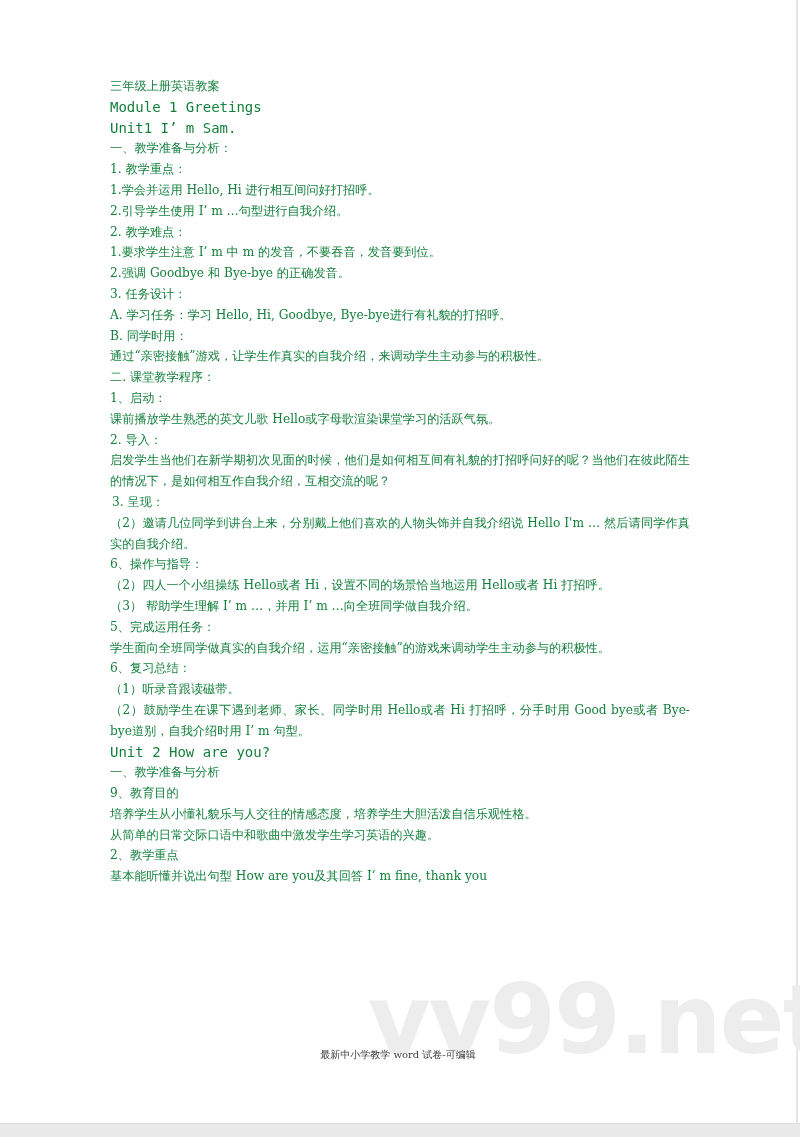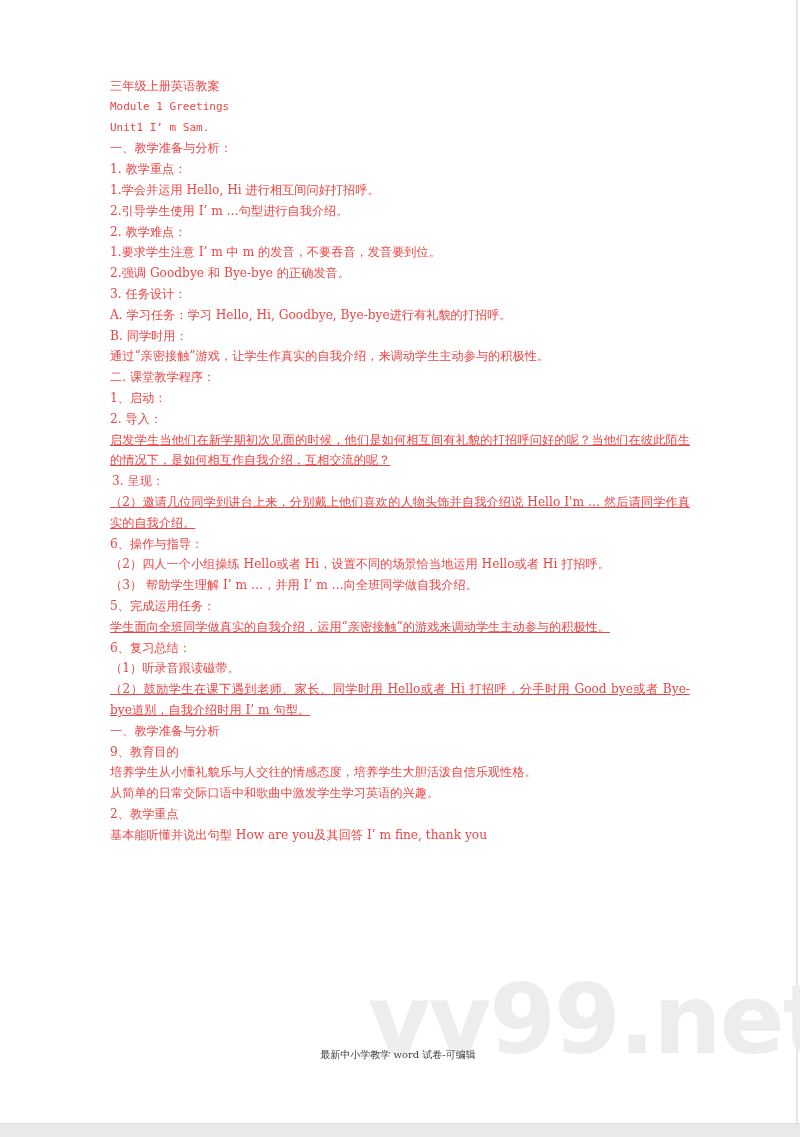--- a/index.html
+++ b/index.html
@@ -51,32 +51,31 @@
       left: 110px;
       top: 76px;
       width: 580px;
       z-index: 1;
     }
     .line {
       font-size: 12.2px;
       line-height: 20.8px;
       height: 20.8px;
       white-space: nowrap;
-      color: #ef4444;
+      color: #15803d;
     }
     .line.wrap {
       white-space: normal;
       height: auto;
       text-align: justify;
-      text-decoration: underline;
     }
     .line.indent-xs { padding-left: 2px; }
     .mono {
       font-family: "DejaVu Sans Mono", "Liberation Mono", monospace;
-      font-size: 11px;
+      font-size: 14px;
     }
     .footer {
       position: absolute;
       left: 0;
       width: 796px;
       top: 1048px;
       text-align: center;
       font-size: 10px;
       color: #3c3c3c;
       z-index: 1;
@@ -100,33 +99,35 @@
     <div class="line">2.引导学生使用 I’ m  …句型进行自我介绍。</div>
     <div class="line">2. 教学难点：</div>
     <div class="line">1.要求学生注意 I’ m 中 m 的发音，不要吞音，发音要到位。</div>
     <div class="line">2.强调 Goodbye 和 Bye-bye 的正确发音。</div>
     <div class="line">3. 任务设计：</div>
     <div class="line">A. 学习任务：学习 Hello, Hi, Goodbye, Bye-bye进行有礼貌的打招呼。</div>
     <div class="line">B. 同学时用：</div>
     <div class="line">通过“亲密接触”游戏，让学生作真实的自我介绍，来调动学生主动参与的积极性。</div>
     <div class="line">二. 课堂教学程序：</div>
     <div class="line">1、启动：</div>
+    <div class="line">课前播放学生熟悉的英文儿歌 Hello或字母歌渲染课堂学习的活跃气氛。</div>
     <div class="line">2. 导入：</div>
     <div class="line wrap">启发学生当他们在新学期初次见面的时候，他们是如何相互间有礼貌的打招呼问好的呢？当他们在彼此陌生的情况下，是如何相互作自我介绍，互相交流的呢？</div>
     <div class="line indent-xs"> 3. 呈现：</div>
     <div class="line wrap">（2）邀请几位同学到讲台上来，分别戴上他们喜欢的人物头饰并自我介绍说 Hello I'm … 然后请同学作真实的自我介绍。</div>
     <div class="line">6、操作与指导：</div>
     <div class="line">（2）四人一个小组操练 Hello或者 Hi，设置不同的场景恰当地运用 Hello或者 Hi 打招呼。</div>
     <div class="line">（3） 帮助学生理解 I’ m …，并用 I’ m …向全班同学做自我介绍。</div>
     <div class="line">5、完成运用任务：</div>
     <div class="line wrap">学生面向全班同学做真实的自我介绍，运用“亲密接触”的游戏来调动学生主动参与的积极性。</div>
     <div class="line">6、复习总结：</div>
     <div class="line">（1）听录音跟读磁带。</div>
     <div class="line wrap">（2）鼓励学生在课下遇到老师、家长、同学时用 Hello或者 Hi 打招呼，分手时用 Good bye或者 Bye-bye道别，自我介绍时用 I’ m 句型。</div>
 
+    <div class="line mono">Unit 2 How are you?</div>
     <div class="line">一、教学准备与分析</div>
     <div class="line">9、教育目的</div>
     <div class="line">培养学生从小懂礼貌乐与人交往的情感态度，培养学生大胆活泼自信乐观性格。</div>
     <div class="line">从简单的日常交际口语中和歌曲中激发学生学习英语的兴趣。</div>
     <div class="line">2、教学重点</div>
     <div class="line">基本能听懂并说出句型 How are you及其回答 I’ m fine,  thank you</div>
   </div>
 
   <div class="footer">最新中小学教学 word 试卷-可编辑</div>
 </div>

